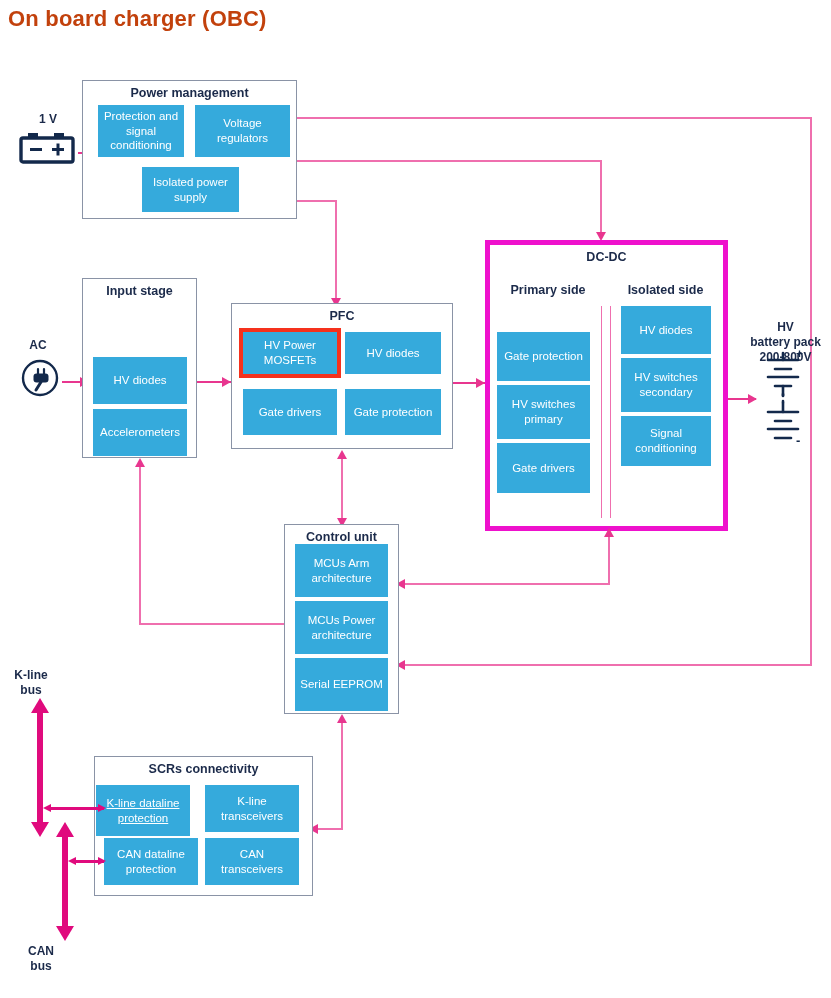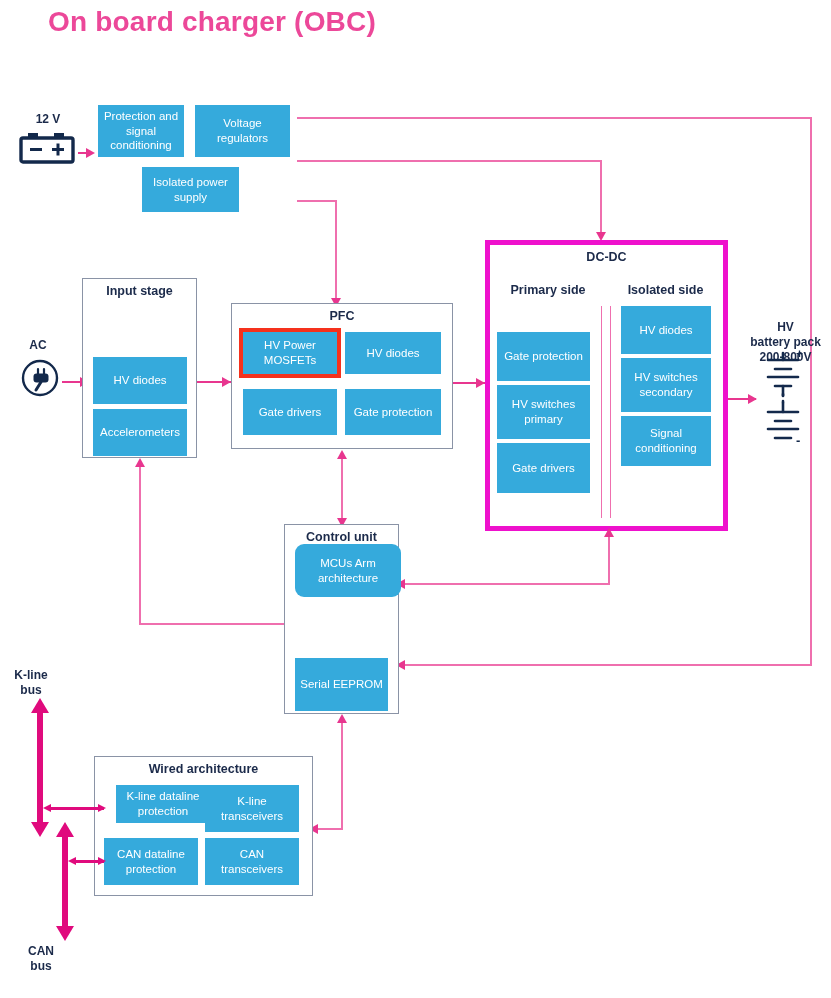--- a/index.html
+++ b/index.html
@@ -1,21 +1,21 @@
 <!DOCTYPE html>
 <html><head>
 <meta charset="utf-8">
 <style>
   html,body{margin:0;padding:0;background:#ffffff;}
   body{font-family:"Liberation Sans", sans-serif;}
   #root{position:relative;width:831px;height:998px;background:#fff;overflow:hidden;}
 
   .page-title{
     position:absolute;left:8px;top:6px;
-    font-size:28px;font-weight:bold;color:#ec4899;letter-spacing:.2px;margin-left:40px;
+    font-size:22px;font-weight:bold;color:#c2410c;letter-spacing:.2px;
   }
 
   
   .group{
     position:absolute;border:1.6px solid #8a93a6;background:#ffffff;box-sizing:border-box;
   }
   .group.dcdc{border:5px solid #ee11cc;}
   .group-title{
     position:absolute;left:0;right:0;top:5px;text-align:center;
     font-size:12.5px;font-weight:bold;color:#1b2a4a;
@@ -60,34 +60,37 @@
   }
   .svgwrap{position:absolute;}
 </style>
 </head>
 <body>
 
 <div id="root">
 
   <div class="page-title">On board charger (OBC)</div>
 
-  <div class="port-label" style="left:18px;top:112px;width:60px;">12 V</div>
+  <div class="port-label" style="left:18px;top:112px;width:60px;">1 V</div>
   <div class="svgwrap" style="left:19px;top:131px;width:58px;height:34px;">
     <svg width="58" height="34" viewBox="0 0 58 34">
       <rect x="9" y="2" width="10" height="5" fill="#13294b"></rect>
       <rect x="35" y="2" width="10" height="5" fill="#13294b"></rect>
       <rect x="2" y="7" width="52" height="24" rx="2" fill="none" stroke="#13294b" stroke-width="3.4"></rect>
       <rect x="11" y="17" width="12" height="3" fill="#13294b"></rect>
       <rect x="33" y="17" width="12" height="3" fill="#13294b"></rect>
       <rect x="37.5" y="12.5" width="3" height="12" fill="#13294b"></rect>
     </svg>
   </div>
   <div class="ln h" style="left:78px;top:152px;width:14px;"></div>
   <div class="arw r" style="left:86px;top:148px;"></div>
 
+  <div class="group" style="left:82px;top:80px;width:215px;height:139px;">
+    <div class="group-title">Power management</div>
+  </div>
   <div class="blk" style="left:98px;top:105px;width:86px;height:52px;">Protection and signal conditioning</div>
   <div class="blk" style="left:195px;top:105px;width:95px;height:52px;">Voltage regulators</div>
   <div class="blk" style="left:142px;top:167px;width:97px;height:45px;">Isolated power supply</div>
 
   <div class="ln h thin" style="left:297px;top:117px;width:515px;"></div>
   <div class="ln v thin" style="left:810px;top:117px;height:548px;"></div>
   <div class="ln h thin" style="left:398px;top:664px;width:414px;"></div>
   <div class="arw l" style="left:396px;top:660px;"></div>
 
   <div class="ln h thin" style="left:297px;top:160px;width:304px;"></div>
@@ -187,32 +190,33 @@
         <line x1="31" y1="44" x2="31" y2="56"></line>
       </g>
       <text x="44" y="8" font-family="Liberation Sans, sans-serif" font-size="12" font-weight="bold" fill="#13294b">+</text>
       <text x="44" y="95" font-family="Liberation Sans, sans-serif" font-size="13" font-weight="bold" fill="#13294b">-</text>
     </svg>
   </div>
 
   <div class="group" style="left:284px;top:524px;width:115px;height:190px;">
     <div class="group-title">Control unit</div>
   </div>
-  <div class="blk" style="left:295px;top:544px;width:106px;height:53px;border-radius:9px;">MCUs Arm architecture</div>
+  <div class="blk" style="left:295px;top:544px;width:93px;height:53px;">MCUs Arm architecture</div>
+  <div class="blk" style="left:295px;top:601px;width:93px;height:53px;">MCUs Power architecture</div>
   <div class="blk" style="left:295px;top:658px;width:93px;height:53px;">Serial EEPROM</div>
 
   <div class="ln v thin" style="left:341px;top:722px;height:107px;"></div>
   <div class="ln h thin" style="left:313px;top:828px;width:30px;"></div>
   <div class="arw u" style="left:337px;top:714px;"></div>
   <div class="arw l" style="left:309px;top:824px;"></div>
 
   <div class="group" style="left:94px;top:756px;width:219px;height:140px;">
-    <div class="group-title">Wired architecture</div>
-  </div>
-  <div class="blk" style="left:116px;top:785px;width:94px;height:38px;">K-line dataline protection</div>
+    <div class="group-title">SCRs connectivity</div>
+  </div>
+  <div class="blk" style="left:96px;top:785px;width:94px;height:51px;text-decoration:underline;">K-line dataline protection</div>
   <div class="blk" style="left:104px;top:838px;width:94px;height:47px;">CAN dataline protection</div>
   <div class="blk" style="left:205px;top:785px;width:94px;height:47px;">K-line transceivers</div>
   <div class="blk" style="left:205px;top:838px;width:94px;height:47px;">CAN transceivers</div>
 
   <div class="port-label" style="left:0;top:668px;width:62px;">
     <span>K-line</span><br>
     <span>bus</span>
   </div>
   <div class="ln v thick" style="left:37px;top:712px;width:6px;height:112px;"></div>
   <div class="arw bigu" style="left:31px;top:698px;"></div>

